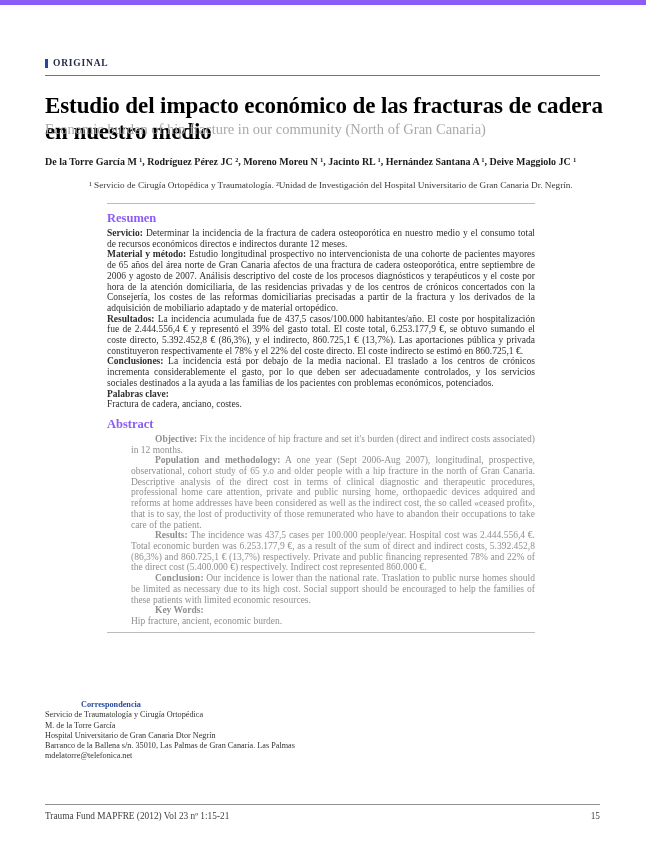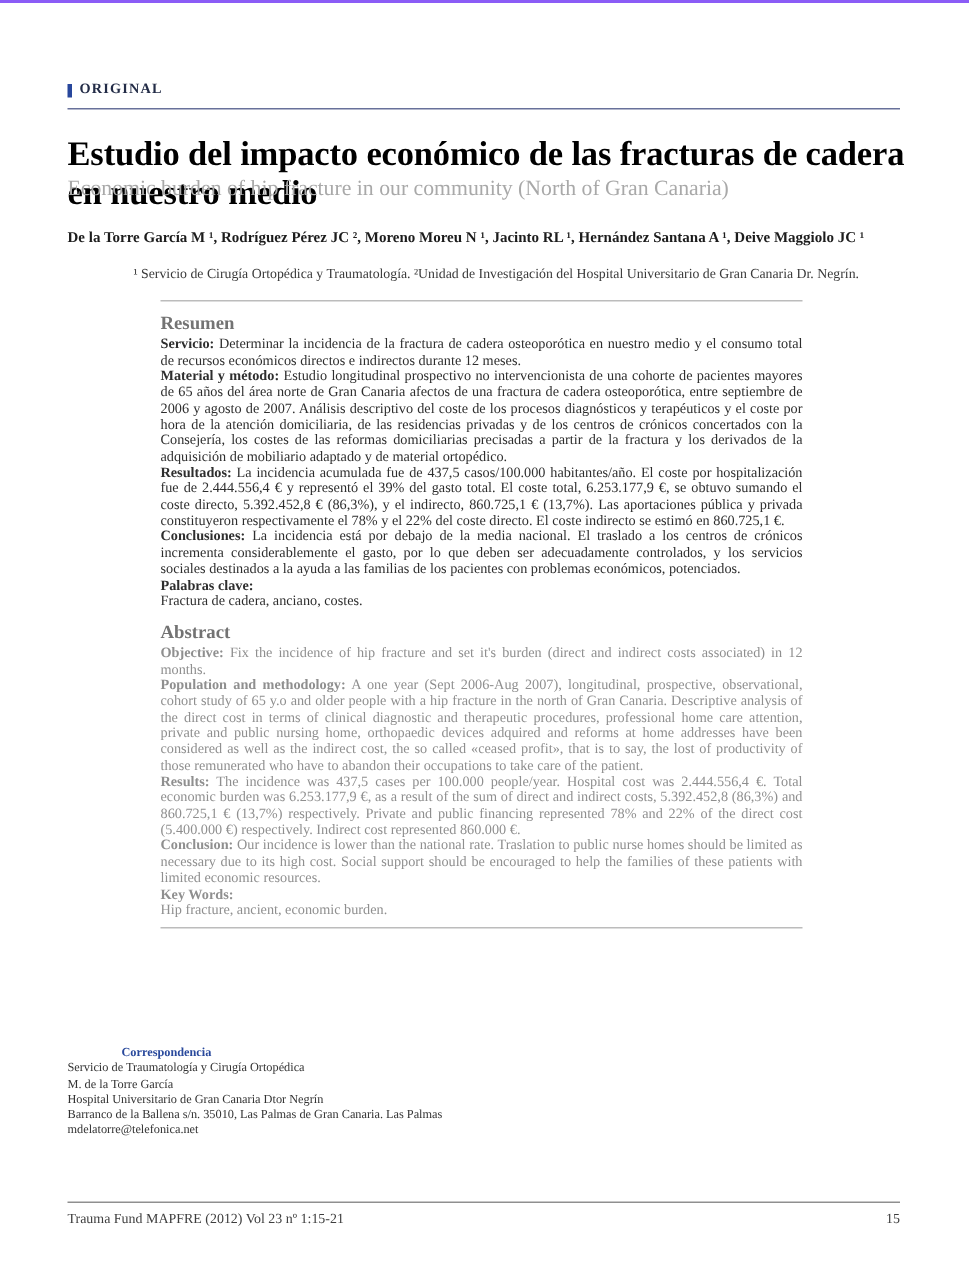--- a/index.html
+++ b/index.html
@@ -6,21 +6,21 @@
   body {
     width: 646px; height: 841px;
     background: #ffffff;
     font-family: "Liberation Serif", "DejaVu Serif", serif;
     position: relative;
     overflow: hidden;
   }
   .page {
     position: absolute; inset: 0;
     background: #ffffff;
-    border-top: 2px solid #8b5cf6;
+    border-top: 5px solid #8b5cf6;
   }
 
   
   .kicker-wrap {
     position: absolute; left: 45px; right: 46px; top: 53px;
     padding-bottom: 7px;
     border-bottom: 1.5px solid #68719a;
   }
   .kicker { display: flex; align-items: center; gap: 5px; }
   .accent-bar { width: 3px; height: 9px; background: #28479c; display: inline-block; }
@@ -50,31 +50,31 @@
     font-size: 9.2px; color: #3a3a3a; margin-left: 44px;
   }
 
   
   .abstract-col {
     position: absolute; left: 107px; top: 198px; width: 428px;
   }
   .rule { border: 0; border-top: 1px solid #bcbcbc; margin: 0; }
   .abs-heading {
     margin: 7px 0 2px 0;
-    font-size: 12.5px; font-weight: bold; color: #737373;
+    font-size: 12.5px; font-weight: bold; color: #8b5cf6;
   }
   .para {
     margin: 0;
     font-size: 9.5px; line-height: 10.7px;
     text-align: justify;
     color: #2e2e2e;
   }
   .para b { font-weight: bold; }
   .kw-label { display: block; font-weight: bold; }
-  .abstract-en .para, .abstract-en .para b { color: #8f8f8f; }
+  .abstract-en .para, .abstract-en .para b { color: #8f8f8f; margin-left: 24px; }
   .rule-bottom { margin-top: 5px; }
 
   
   .correspondence {
     position: absolute; left: 45px; top: 695px; width: 400px;
     font-size: 8.2px; line-height: 10.3px; color: #323232;
   }
   .correspondence .corr-heading {
     color: #29499c; font-weight: bold; margin-left: 36px;
   }

